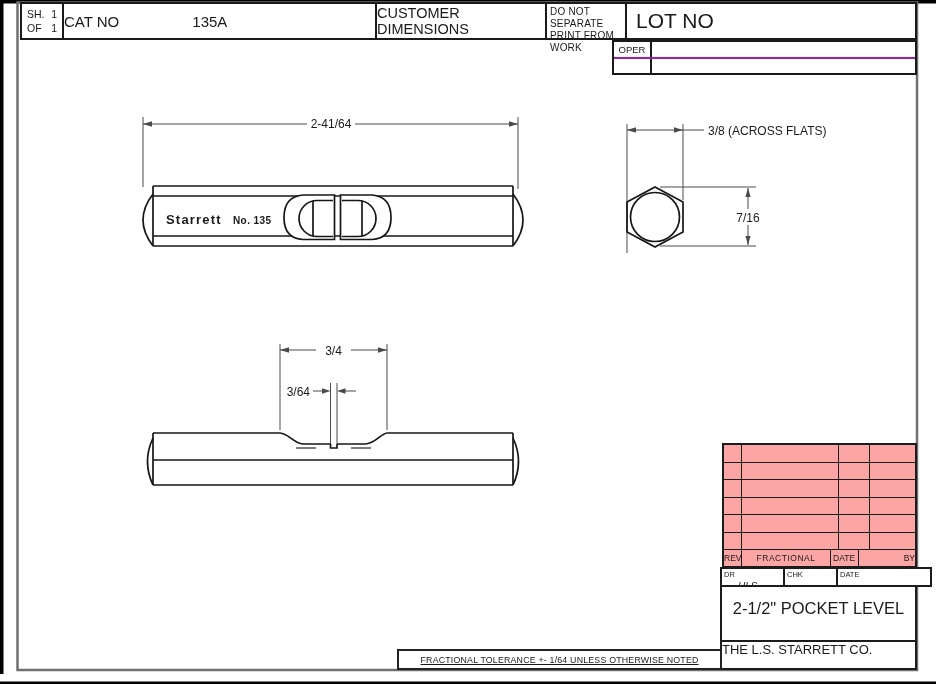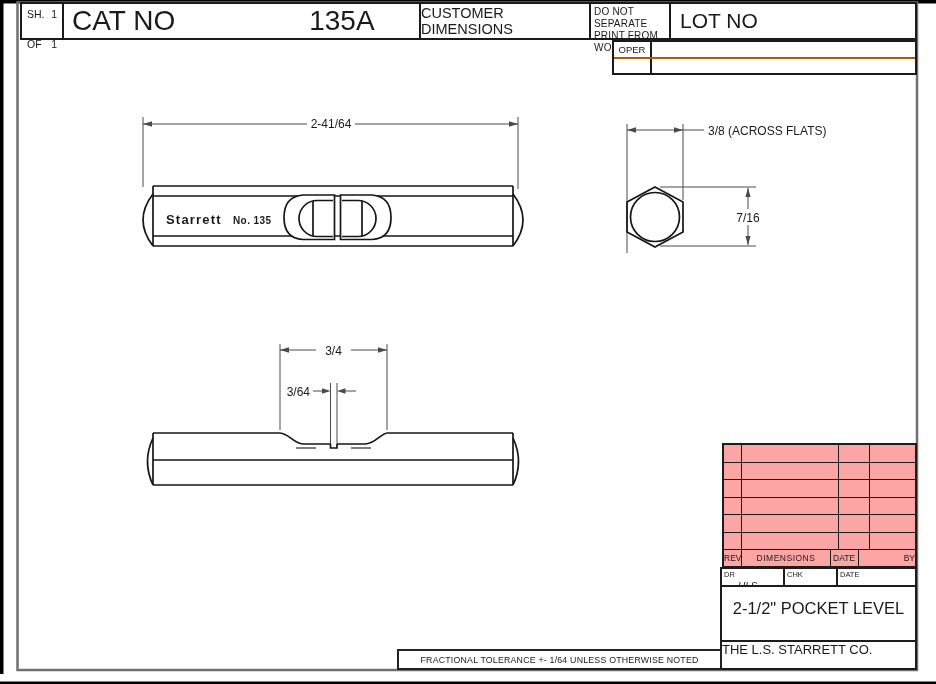--- a/index.html
+++ b/index.html
@@ -1,56 +1,56 @@
 <!DOCTYPE html>
 <html><head>
 <meta charset="utf-8">
 <style>
   html,body{margin:0;padding:0;background:#fff;}
   .page{position:relative;width:936px;height:684px;background:#fff;overflow:hidden;
         font-family:"Liberation Sans",sans-serif;color:#1a1a1a;}
   .abs{position:absolute;box-sizing:border-box;}
   
   .hdr{left:20px;top:2px;width:897px;height:38px;border:2px solid #1a1a1a;display:flex;background:#fff;}
-  .hcell{box-sizing:border-box;border-right:2px solid #1a1a1a;height:100%;gap:16px;}
+  .hcell{box-sizing:border-box;border-right:2px solid #1a1a1a;height:100%;}
   .hcell:last-child{border-right:none;border-radius:16px;}
   .cell-sheet{width:42px;font-size:10.5px;padding:3px 5px 0 5px;display:flex;flex-direction:column;line-height:1.35;}
   .cell-sheet .ln{display:flex;justify-content:space-between;}
-  .cell-cat{width:357px;display:flex;align-items:center;font-size:28px;padding-left:8px;}
-  .cell-cat .catval{margin-left:118px;}
+  .cell-cat{width:313px;display:flex;align-items:center;font-size:15px;}
+  .cell-cat .catval{margin-left:73px;}
   .cell-cust{width:170px;display:flex;align-items:center;justify-content:center;font-size:14.5px;}
   .cell-donot{width:80px;font-size:10px;line-height:1.2;padding:2px 3px;letter-spacing:.2px;}
   .cell-lot{flex:1;display:flex;align-items:center;font-size:21px;padding-left:9px;}
   
   .operbox{left:612px;top:40px;width:305px;height:35px;border:2px solid #1a1a1a;display:flex;flex-direction:column;background:#fff;}
   .orow{flex:1;display:flex;}
-  .orow:first-child{border-bottom:2px solid #a16207;gap:41px;}
+  .orow:first-child{border-bottom:2px solid #a21caf;gap:41px;}
   .ocell-l{width:36px;border-right:2px solid #1a1a1a;display:flex;align-items:center;justify-content:center;font-size:9.5px;}
   .ocell-r{flex:1;display:flex;align-items:center;justify-content:center;font-size:15px;letter-spacing:1px;}
   
   .revtable{left:722px;top:443px;width:195px;height:125px;border:2px solid #1c1c1c;background:#fca5a5;display:flex;flex-direction:column;}
   .rev-rows{display:flex;flex-direction:column;flex:1;}
   .rrow{display:flex;flex:1;border-bottom:1.5px solid #1c1c1c;}
   .rhead{display:flex;height:16px;}
   .rcell{box-sizing:border-box;border-right:1.5px solid #1c1c1c;display:flex;align-items:center;justify-content:center;font-size:8.5px;}
   .c-rev{width:20px;}.c-desc{width:110px;letter-spacing:.5px;}.c-date{width:35px;}.c-by{flex:1;border-right:none;margin-left:45px;}
   
-  .approval{left:720px;top:567px;width:197px;height:20px;border:2px solid #1c1c1c;background:#fff;display:flex;}
+  .approval{left:720px;top:567px;width:212px;height:20px;border:2px solid #1c1c1c;background:#fff;display:flex;}
   .acell{position:relative;box-sizing:border-box;border-right:2px solid #1c1c1c;height:100%;}
   .acell:last-child{border-right:none;}
   .a1{width:63px;}.a2{width:53px;}.a3{flex:1;}
   .alabel{position:absolute;top:1px;left:2px;font-size:7.5px;}
   .aval{position:absolute;top:12px;left:16px;font-size:10px;font-style:italic;}
   
   .titlebox{left:720px;top:585px;width:197px;height:57px;border:2px solid #1c1c1c;background:#fff;
             text-align:center;font-size:16.5px;padding-top:12px;}
   .companybox{left:720px;top:640px;width:197px;height:30px;border:2px solid #1c1c1c;background:#fff;
               font-size:13px;line-height:1.1;padding-top:1px;}
   .tolbox{left:397px;top:649px;width:325px;height:21px;border:2px solid #222;background:#fff;
-          display:flex;align-items:center;justify-content:center;font-size:8.8px;letter-spacing:.2px;}
+          display:flex;align-items:center;justify-content:center;font-size:8.8px;letter-spacing:.2px;text-decoration:underline;}
   svg{position:absolute;left:0;top:0;}
   svg text{font-family:"Liberation Sans",sans-serif;fill:#1a1a1a;}
 </style>
 </head>
 <body>
 
 <div class="page">
 
   <svg width="936" height="684" viewBox="0 0 936 684">
 
@@ -217,21 +217,21 @@
         </div>
         <div class="rrow">
           <div class="rcell c-rev"></div>
           <div class="rcell c-desc"></div>
           <div class="rcell c-date"></div>
           <div class="rcell c-by"></div>
         </div>
       </div>
     <div class="rhead">
       <div class="rcell c-rev">REV</div>
-      <div class="rcell c-desc">DIMENSIONS</div>
+      <div class="rcell c-desc">FRACTIONAL</div>
       <div class="rcell c-date">DATE</div>
       <div class="rcell c-by">BY</div>
     </div>
   </div>
 
   <div class="abs approval">
     <div class="acell a1">
       <span class="alabel">DR</span>
       <span class="aval">HLS</span>
     </div>

